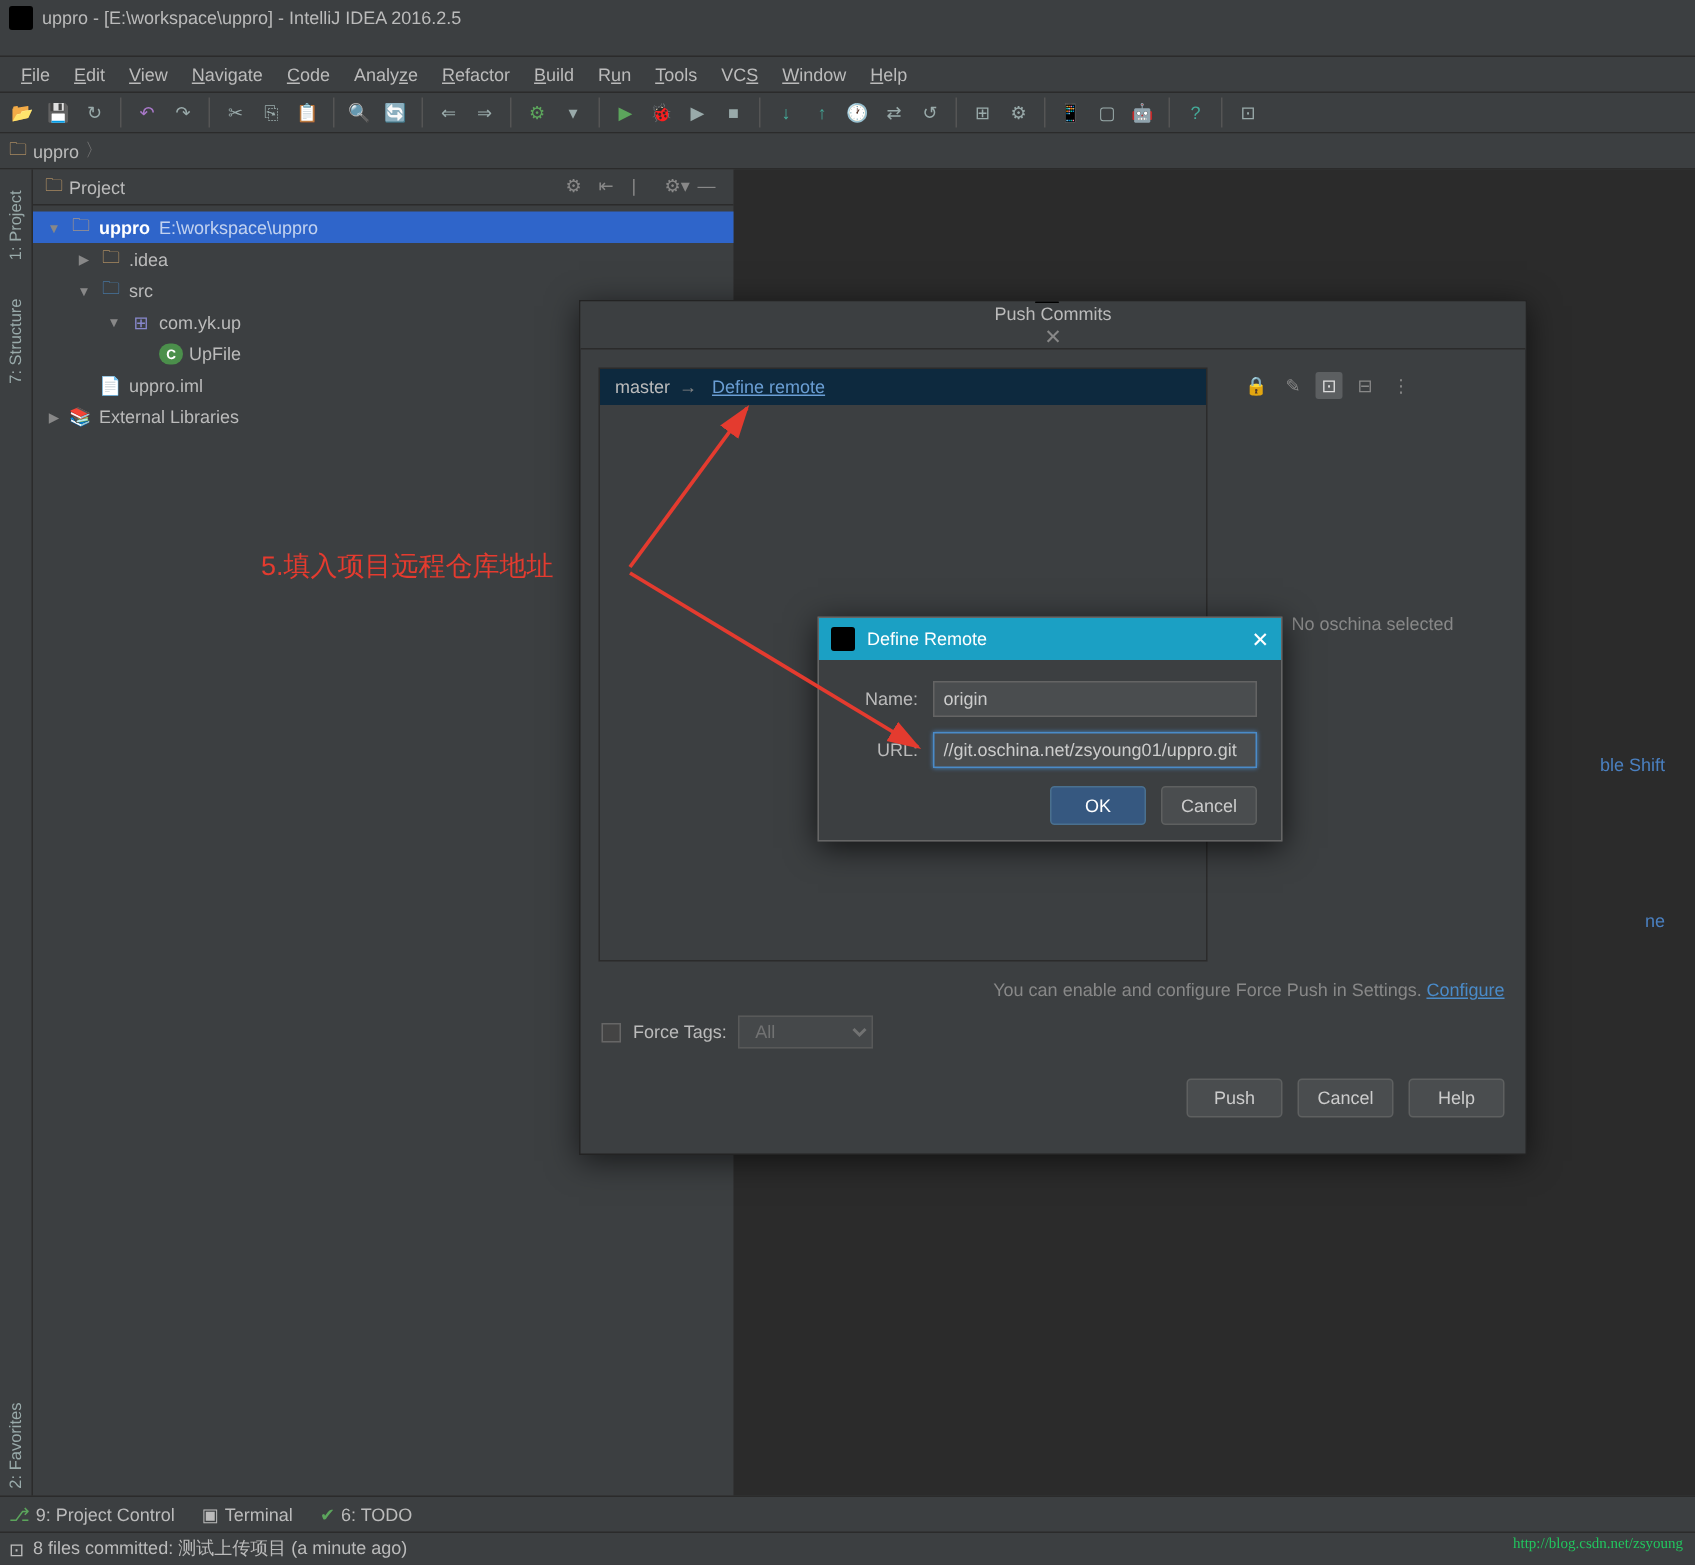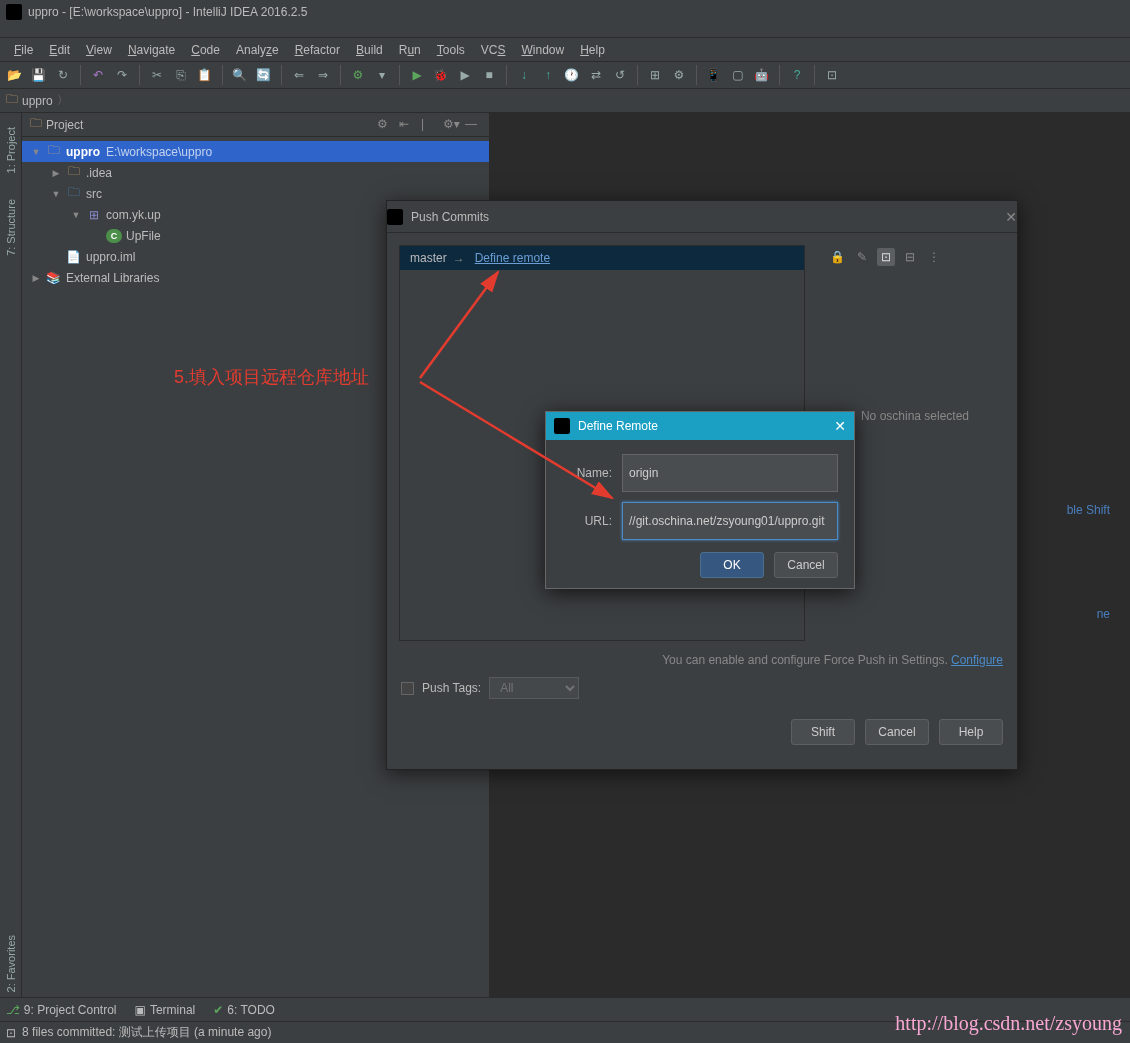--- a/index.html
+++ b/index.html
@@ -31,25 +31,25 @@
 .pkg-ic { color:#8888cc; }
 .class-ic { background:#4b8f4b; color:#fff; border-radius:8px; width:14px; height:14px; font-size:9px; font-weight:bold; }
 .lib-ic { color:#cc7832; }
 .file-ic { color:#aaa; }
 .editor-area { flex:1; background:#2b2b2b; position:relative; }
 .hints { position:absolute; right:20px; top:390px; color:#4a7fbf; font-size:13px; text-align:right; }
 .hints div { margin-bottom:90px; }
 .bottom-bar { position:absolute; bottom:22px; left:0; right:0; height:24px; background:#3c3f41; border-top:1px solid #2b2b2b; display:flex; align-items:center; padding:0 6px; gap:18px; }
 .bottom-bar .btab { color:#bbb; cursor:pointer; display:flex; align-items:center; gap:4px; }
 .status-bar { position:absolute; bottom:0; left:0; right:0; height:22px; background:#3c3f41; border-top:1px solid #2b2b2b; display:flex; align-items:center; padding:0 6px; color:#bbb; }
-.watermark { position:absolute; bottom:8px; right:8px; color:#f9a8d4; font-size:20px; font-family:serif; }
+.watermark { position:absolute; bottom:8px; right:8px; color:#22c55e; font-size:10px; font-family:serif; }
 
 
 .dlg-push { position:absolute; left:386px; top:200px; width:632px; height:570px; background:#3c3f41; border:1px solid #232323; box-shadow:0 4px 20px rgba(0,0,0,0.6); }
-.dlg-title { height:32px; display:flex; align-items:center; padding:0 0; background:#3c3f41; border-bottom:1px solid #2b2b2b; }
+.dlg-title { height:32px; display:flex; align-items:center; padding:0 0; background:#3c3f41; border-bottom:1px solid #2b2b2b;flex-direction:column; }
 .dlg-title .ic-sq { width:16px; height:16px; background:#000; border-radius:2px; margin-right:8px; }
 .dlg-title .t { flex:1; color:#bbb; }
 .dlg-title .close { color:#888; font-size:14px; cursor:pointer; }
 .dlg-body { display:flex; height:420px; padding:12px; gap:20px; }
 .dlg-left { flex:1; background:#3c3f41; border:1px solid #2b2b2b; position:relative; }
 .branch-row { height:24px; background:#0d293e; display:flex; align-items:center; padding:0 10px; color:#bbb; }
 .branch-row a { color:#6a9ed4; text-decoration:underline; margin-left:4px; }
 .branch-row .arw { margin:0 6px; color:#888; }
 .dlg-right { width:180px; }
 .dlg-right-tools { height:24px; display:flex; align-items:center; gap:6px; justify-content:flex-start; padding:0 4px; }
@@ -67,21 +67,21 @@
 
 
 .dlg-remote { position:absolute; left:545px; top:411px; width:310px; background:#3c3f41; border:1px solid #666; box-shadow:0 4px 20px rgba(0,0,0,0.7); z-index:20; }
 .dlg-remote-title { height:28px; background:#1ba0c4; display:flex; align-items:center; padding:0 8px; color:#fff; }
 .dlg-remote-title .ic-sq { width:16px; height:16px; background:#000; border-radius:2px; margin-right:8px; }
 .dlg-remote-title .t { flex:1; font-weight:normal; }
 .dlg-remote-title .close { color:#fff; cursor:pointer; font-size:14px; }
 .dlg-remote-body { padding:14px 16px 10px; }
 .form-row { display:flex; align-items:center; margin-bottom:10px; }
 .form-row label { width:50px; text-align:right; margin-right:10px; color:#bbb; }
-.form-row input { flex:1; height:38px; background:#4a4d4f; border:1px solid #646464; color:#ccc; padding:0 6px; }
+.form-row input { flex:1; height:24px; background:#4a4d4f; border:1px solid #646464; color:#ccc; padding:0 6px; }
 .form-row input.focused { border:1px solid #4a8bc9; box-shadow:0 0 3px #4a8bc9; }
 .dlg-remote-btns { display:flex; justify-content:flex-end; gap:10px; margin-top:12px; }
 
 
 .annot-text { position:absolute; left:174px; top:365px; color:#e43b2f; font-size:18px; font-family:"Microsoft YaHei",sans-serif; z-index:30; }
 svg.arrows { position:absolute; inset:0; width:100%; height:100%; pointer-events:none; z-index:25; }
 </style>
 </head>
 <body>
 
@@ -244,27 +244,27 @@
       </div>
       <div class="no-commits">No oschina selected</div>
     </div>
   </div>
   <div class="dlg-hint">
     <span>You can enable and configure Force Push in Settings.</span>
     <a href="#">Configure</a>
   </div>
   <div class="dlg-opts">
     <span class="chk"></span>
-    <span>Push Tags:</span>
+    <span>Force Tags:</span>
     <select disabled="">
       <option>All</option>
     </select>
   </div>
   <div class="dlg-btns">
-    <button class="btn">Shift</button>
+    <button class="btn">Push</button>
     <button class="btn">Cancel</button>
     <button class="btn">Help</button>
   </div>
 </div>
 
 <div class="dlg-remote">
   <div class="dlg-remote-title">
     <span class="ic-sq"></span>
     <span class="t">Define Remote</span>
     <span class="close">✕</span>

